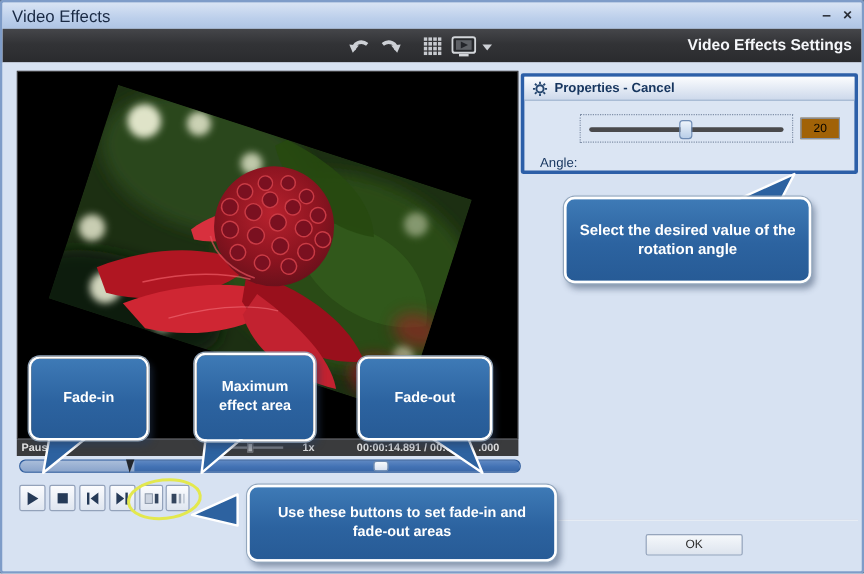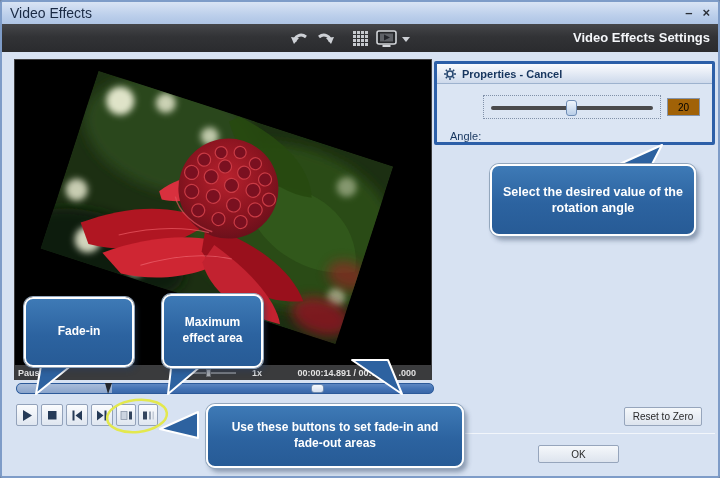--- a/index.html
+++ b/index.html
@@ -89,22 +89,22 @@
   
   .bubble {
     position:absolute; z-index:6;
     background:linear-gradient(180deg,#3e7ab6 0%,#2c63a0 55%,#275b96 100%);
     border:2px solid #ffffff; border-radius:9px;
     box-shadow:0 0 0 1px #93a7bd, 3px 4px 5px rgba(40,60,90,.45);
     color:#fff; font-weight:bold; font-size:12px; line-height:1.3;
     display:flex; align-items:center; justify-content:center; text-align:center;
     padding:4px 8px;
   }
-  .cb-rotation { left:468px; top:112px; width:206px; height:72px; font-size:12.5px;margin-left:20px; }
-  .cb-fadein  { left:22px;  top:245px; width:110px; height:70px; }
+  .cb-rotation { left:468px; top:112px; width:206px; height:72px; font-size:12.5px; }
+  .cb-fadein  { left:22px;  top:245px; width:100px; height:70px; }
   .cb-maxarea { left:160px; top:242px; width:101px; height:74px; }
   .cb-fadeout { left:296px; top:245px; width:112px; height:70px; }
   .cb-buttons { left:188px; top:352px; width:258px; height:64px;margin-left:16px; }
   .overlay { position:absolute; left:0; top:0; width:720px; height:478px; z-index:5; pointer-events:none; }
 </style>
 </head>
 <body>
 
 <div class="window">
 
@@ -297,27 +297,27 @@
         <span>Properties - Cancel</span>
       </div>
       <span class="angle-label">Angle:</span>
       <div class="slider-wrap">
         <div class="slider-track"></div>
         <div class="slider-thumb"></div>
       </div>
       <input class="angle-input" value="20" style="">
     </div>
 
-    <button class="btn reset-btn">Reset to Zero</button>
     <div class="divider"></div>
     <button class="btn ok-btn">OK</button>
 
     <div class="bubble cb-rotation">Select the desired value of the rotation angle</div>
     <div class="bubble cb-fadein">Fade-in</div>
     <div class="bubble cb-maxarea">Maximum effect area</div>
+    <div class="bubble cb-fadeout">Fade-out</div>
     <div class="bubble cb-buttons">Use these buttons to set fade-in and fade-out areas</div>
   </div>
 
   <svg class="overlay" viewBox="0 0 720 478">
     <polygon points="103,381 110,381 106,392" fill="#22262c"></polygon>
     <ellipse cx="135" cy="414" rx="30" ry="16" fill="none" stroke="#e3e84e" stroke-width="2.5" transform="rotate(-6 135 414)"></ellipse>
     <g fill="#2d62a0" stroke="#ffffff" stroke-width="2" stroke-linejoin="round">
       <polygon points="600,170 646,170 660,143"></polygon>
       <polygon points="40,358 76,358 34,392"></polygon>
       <polygon points="170,358 206,358 166,392"></polygon>

